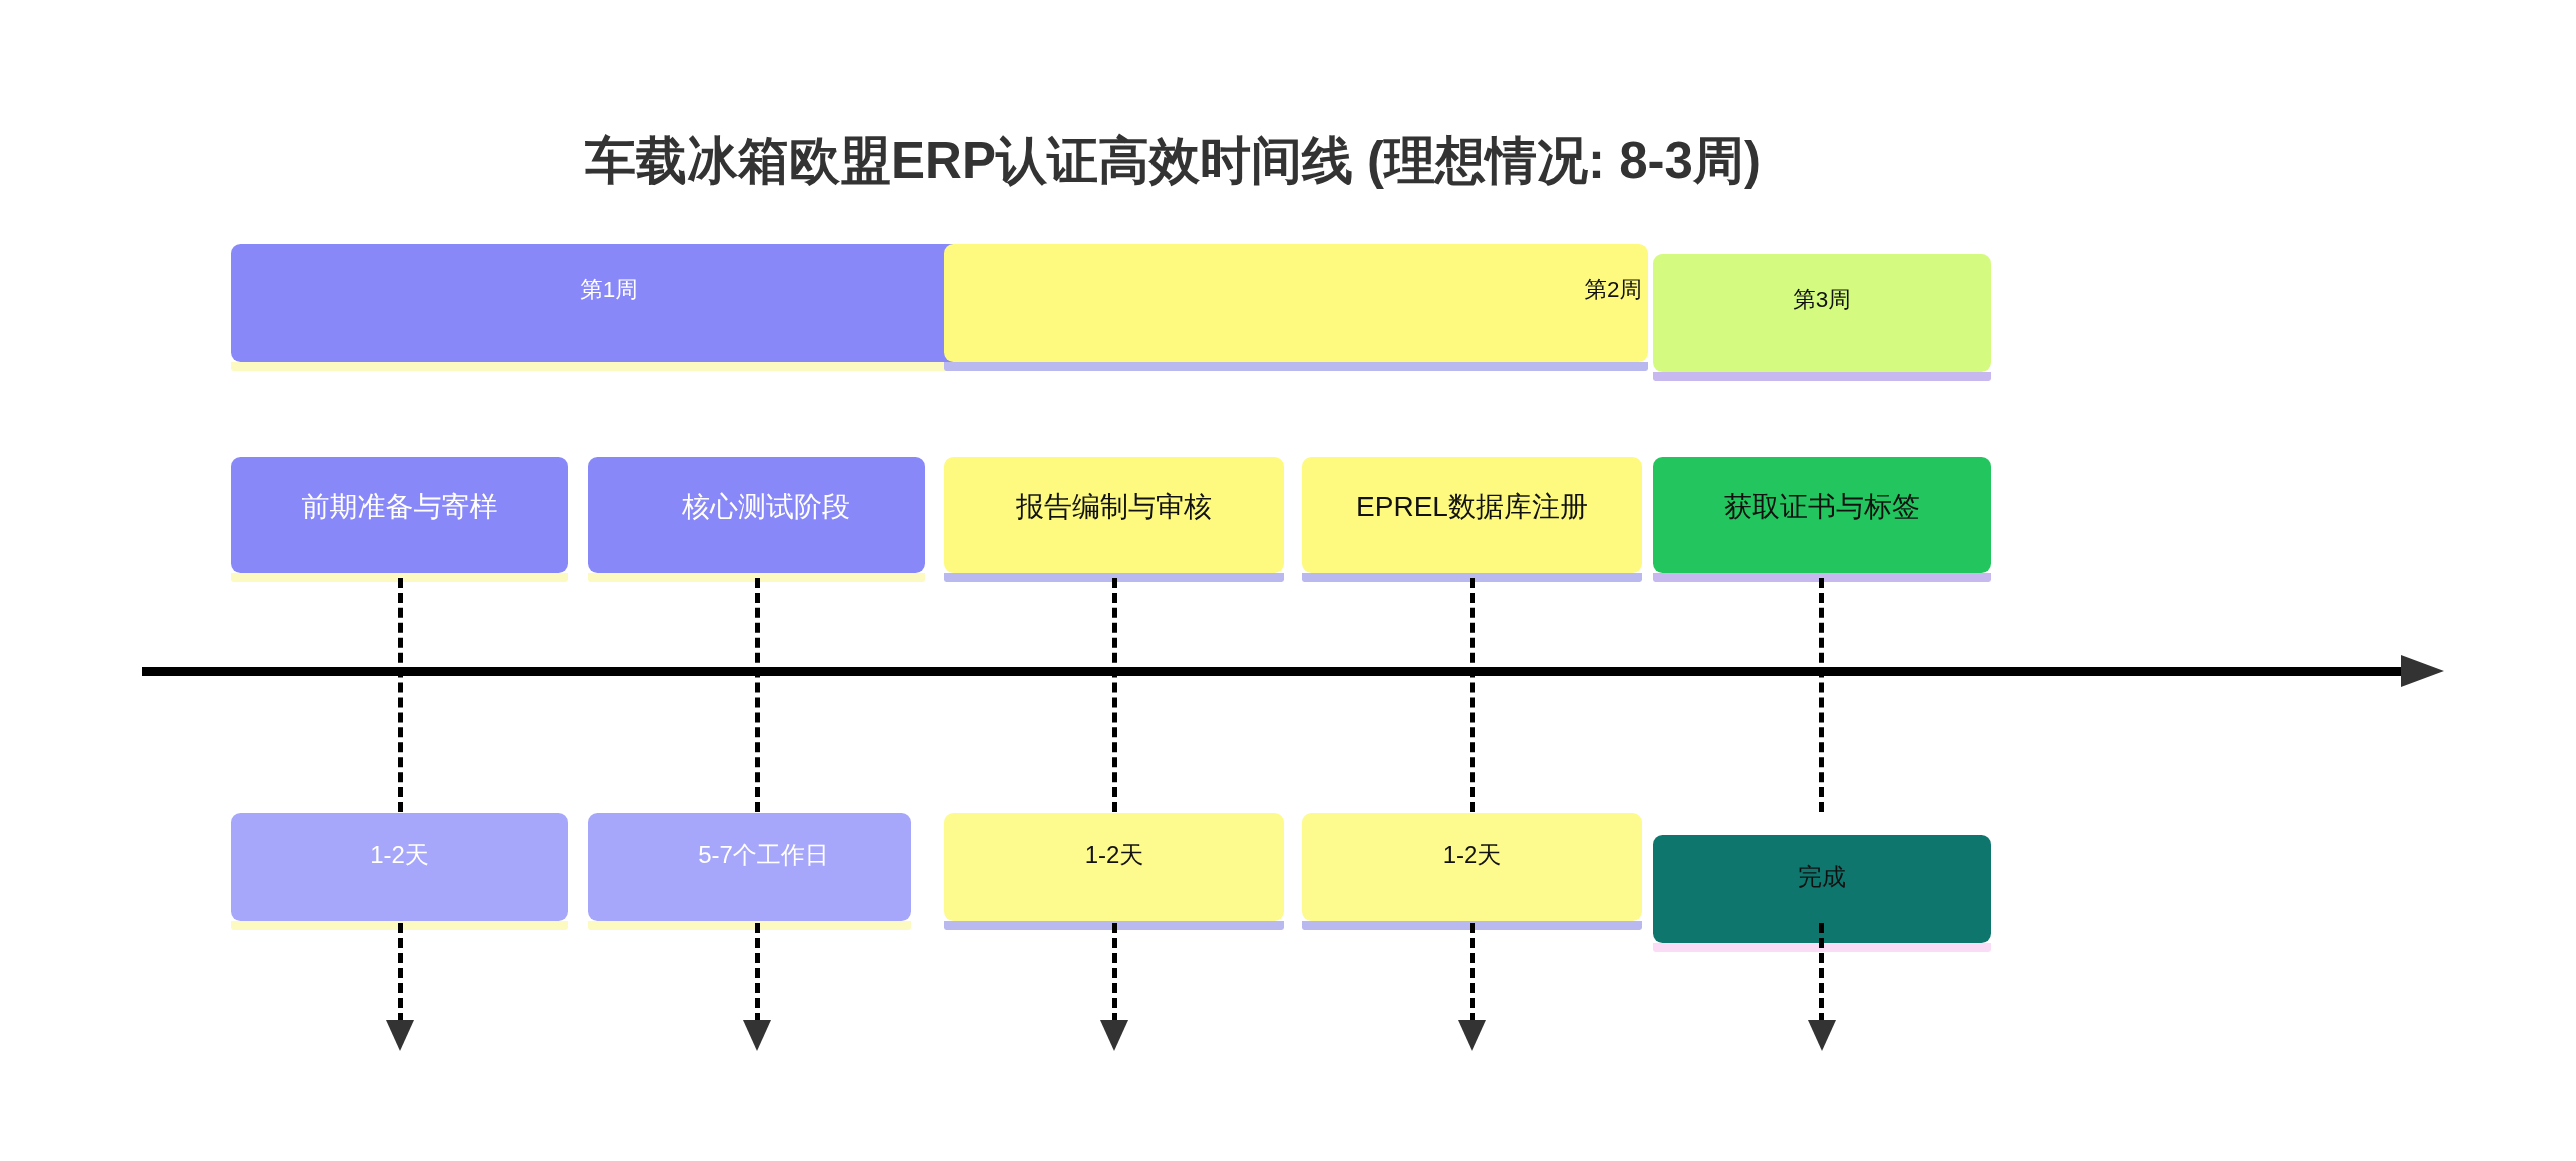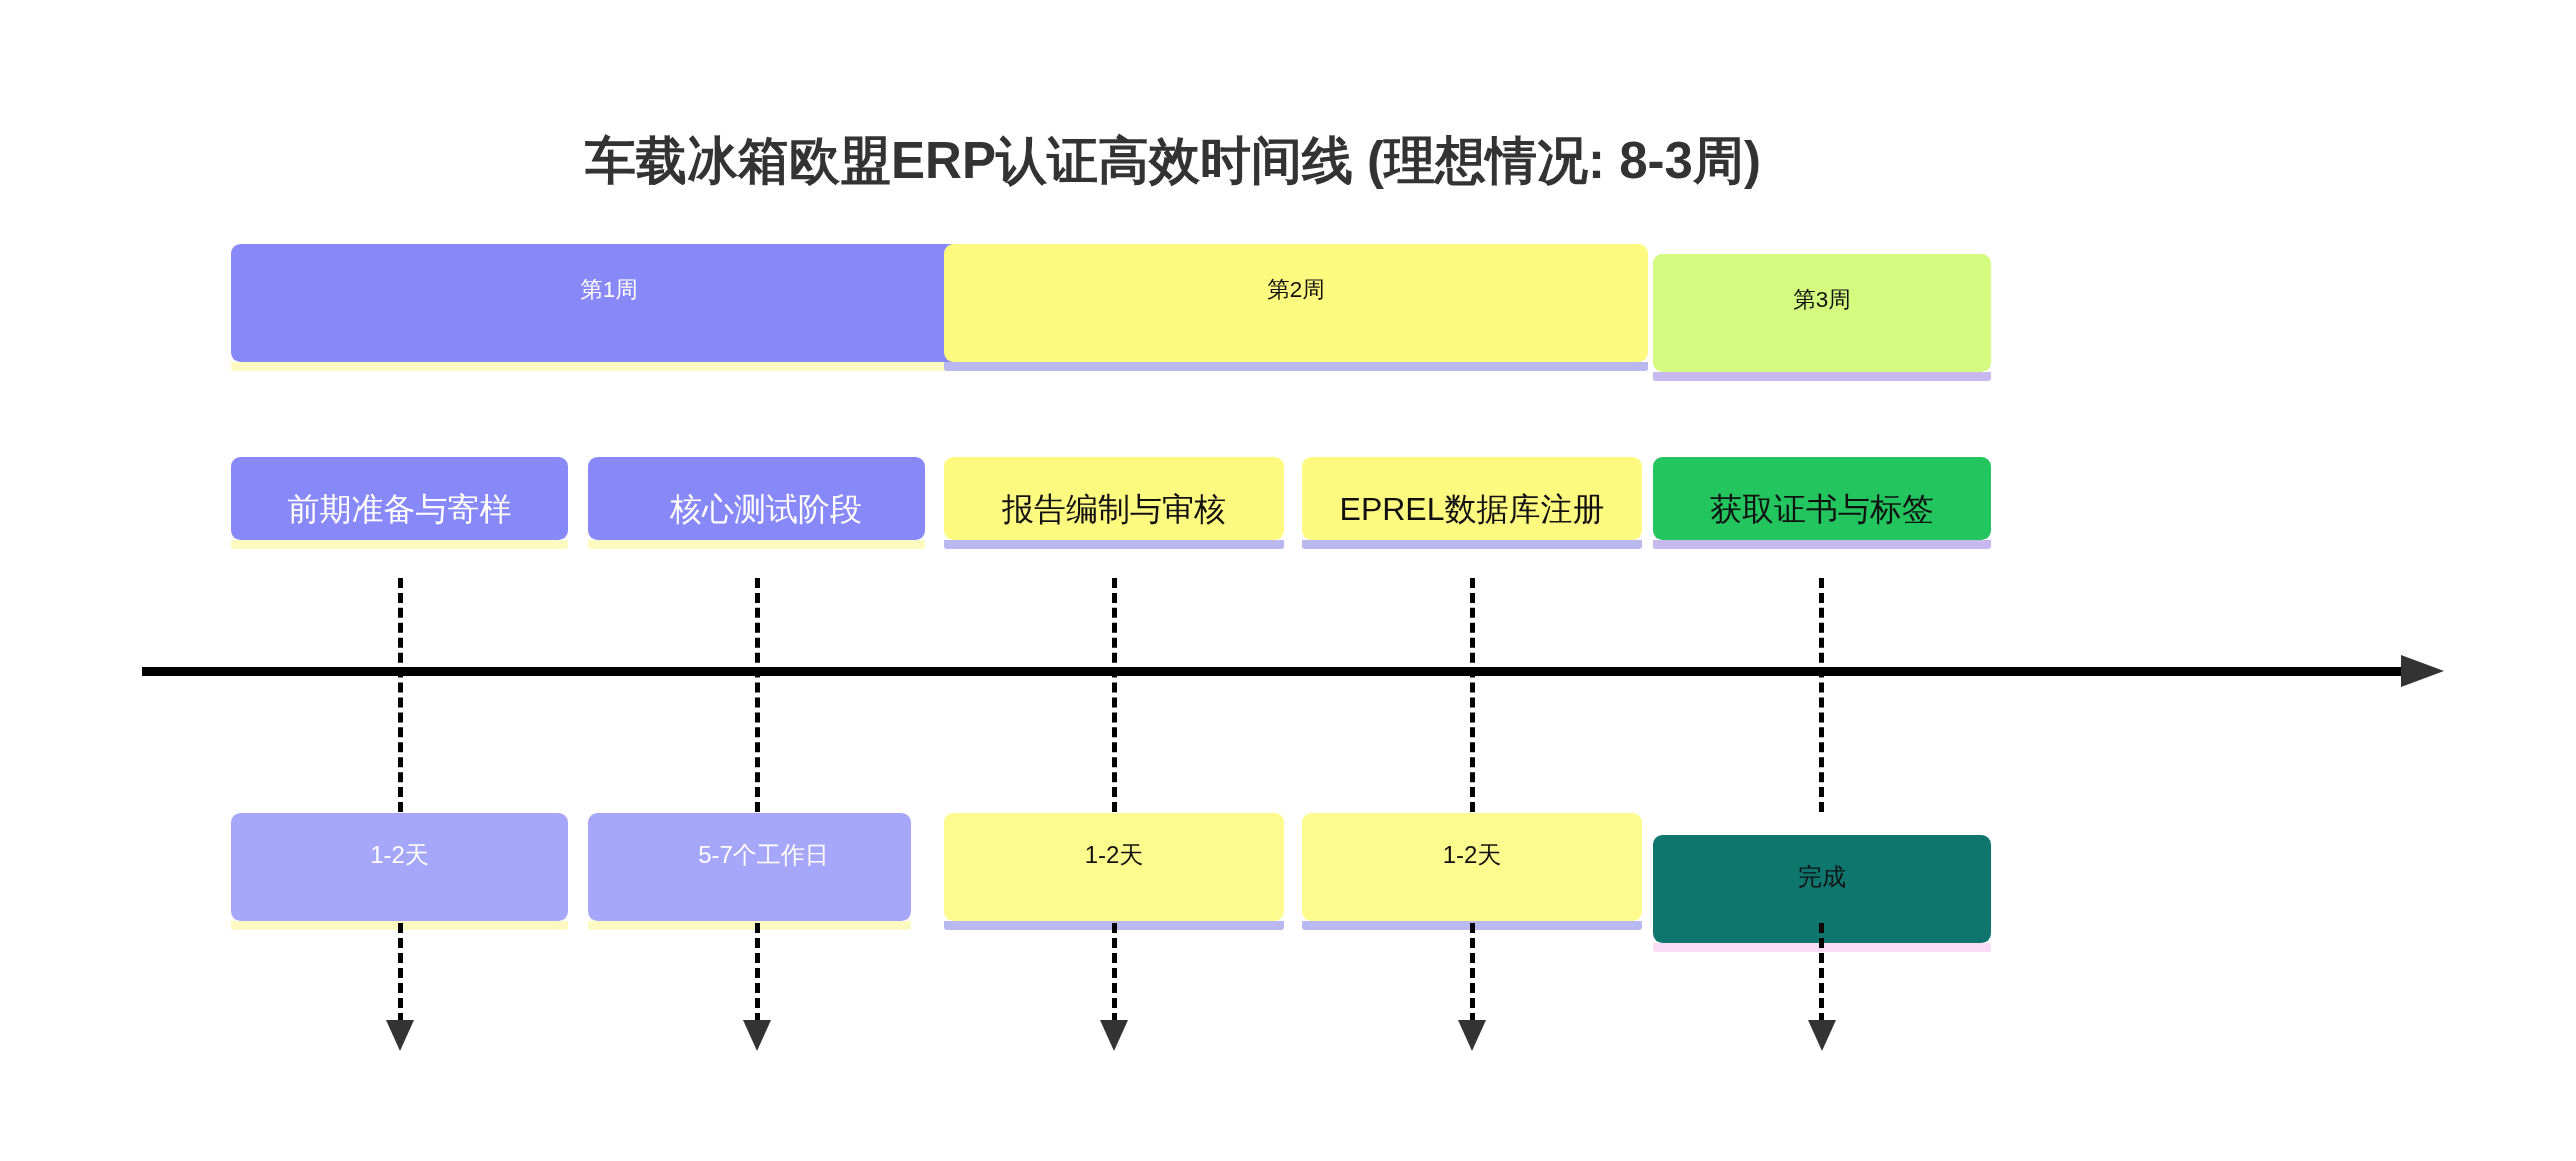--- a/index.html
+++ b/index.html
@@ -60,22 +60,22 @@
   
   .week-box {
     height: 118px;
     font-size: 22.5px;
     font-weight: normal;
     align-items: flex-start;
     padding-top: 32px;
   }
   
   .phase-box {
-    height: 83px;
-    font-size: 32px;
+    height: 116px;
+    font-size: 28px;
     align-items: flex-start;
     padding-top: 33px;
   }
   
   .dur-box {
     height: 108px;
     font-size: 24px;
     align-items: flex-start;
     padding-top: 28.4px;
   }
@@ -131,21 +131,21 @@
 
 <div id="canvas">
 
   <div id="title">车载冰箱欧盟ERP认证高效时间线 (理想情况: 8-3周)</div>
 
   <div>
     <div class="box week-box" id="week-0" style="left: 231px; top: 244px; width: 756px; background: rgb(136, 136, 248); color: rgb(255, 255, 255);">
       <span class="label">第1周</span>
       <div class="shadow" id="week-shadow-0" style="background: rgb(252, 250, 192);"></div>
     </div>
-    <div class="box week-box" id="week-1" style="left: 944px; top: 244px; width: 704px; background: rgb(253, 250, 127); color: rgb(17, 17, 17);">
+    <div class="box week-box" id="week-1" style="left: 944px; top: 244px; width: 704px; background: rgb(253, 250, 127); color: rgb(17, 17, 17); text-align: right;">
       <span class="label">第2周</span>
       <div class="shadow" id="week-shadow-1" style="background: rgb(185, 185, 240);"></div>
     </div>
     <div class="box week-box" id="week-2" style="left: 1653px; top: 244px; width: 338px; background: rgb(212, 250, 128); color: rgb(17, 17, 17); margin-top: 10px;">
       <span class="label">第3周</span>
       <div class="shadow" id="week-shadow-2" style="background: rgb(199, 184, 240);"></div>
     </div>
   </div>
 
   <div>

